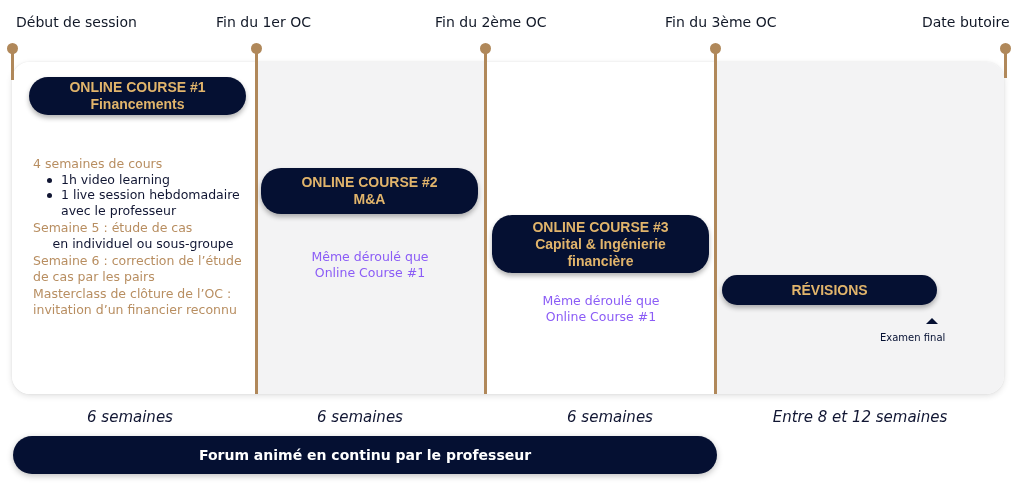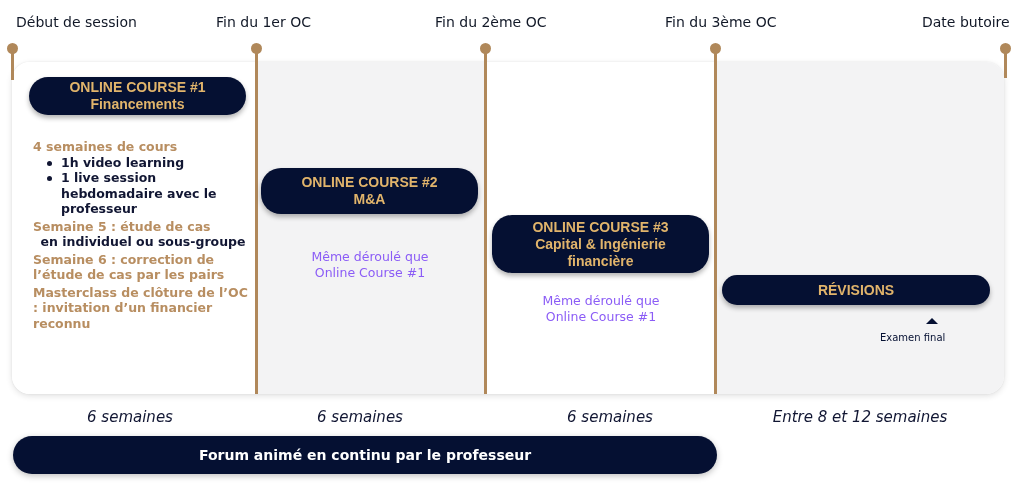--- a/index.html
+++ b/index.html
@@ -22,21 +22,21 @@
   .divider { position: absolute; top: 50px; height: 344px; width: 3px; background: #b0885a; }
 
   .pill {
     position: absolute; background: #051032; color: #e1b46b;
     font-family: "Liberation Sans", sans-serif; font-weight: bold; font-size: 14px;
     text-align: center; line-height: 17px;
     display: flex; flex-direction: column; justify-content: center; align-items: center;
     border-radius: 20px; box-shadow: 0 3px 5px rgba(0,0,0,0.3);
   }
 
-  .c1-text { position: absolute; left: 33px; top: 139px; width: 220px; font-size: 12.5px; line-height: 15.5px; font-weight: bold; }
+  .c1-text { position: absolute; left: 33px; top: 156px; width: 220px; font-size: 12.5px; line-height: 15.5px; }
   .gold { color: #b88e61; }
   .navy { color: #111633; text-align: center; }
   .bullets { list-style: none; padding-left: 12px; }
   .bullets li { position: relative; padding-left: 16px; color: #111633; }
   .bullets li::before { content: ""; position: absolute; left: 2px; top: 6px; width: 5px; height: 5px; border-radius: 50%; background: #111633; }
   .para { margin-top: 2px; }
 
   .same { position: absolute; text-align: center; font-size: 12.5px; line-height: 16px; color: #8b5cf6; }
 
   .exam-arrow { position: absolute; left: 926px; top: 318px; width: 0; height: 0;
@@ -108,21 +108,21 @@
 <div class="pill" style="left:492px; top:215px; width:217px; height:58px;">
   <span>ONLINE COURSE #3</span>
   <span>Capital &amp; Ingénierie</span>
   <span>financière</span>
 </div>
 <div class="same" style="left:501px; top:293px; width:200px;">
   <div>Même déroulé que</div>
   <div>Online Course #1</div>
 </div>
 
-<div class="pill" style="left:722px; top:275px; width:268px; height:30px;">
+<div class="pill" style="left:722px; top:275px; width:215px; height:30px;">
   <span>RÉVISIONS</span>
 </div>
 <div class="exam-arrow"></div>
 <div class="exam-label">Examen final</div>
 
 <div class="duration" style="left:30px; width:200px;">6 semaines</div>
 <div class="duration" style="left:260px; width:200px;">6 semaines</div>
 <div class="duration" style="left:510px; width:200px;">6 semaines</div>
 <div class="duration" style="left:750px; width:220px;">Entre 8 et 12 semaines</div>
 

